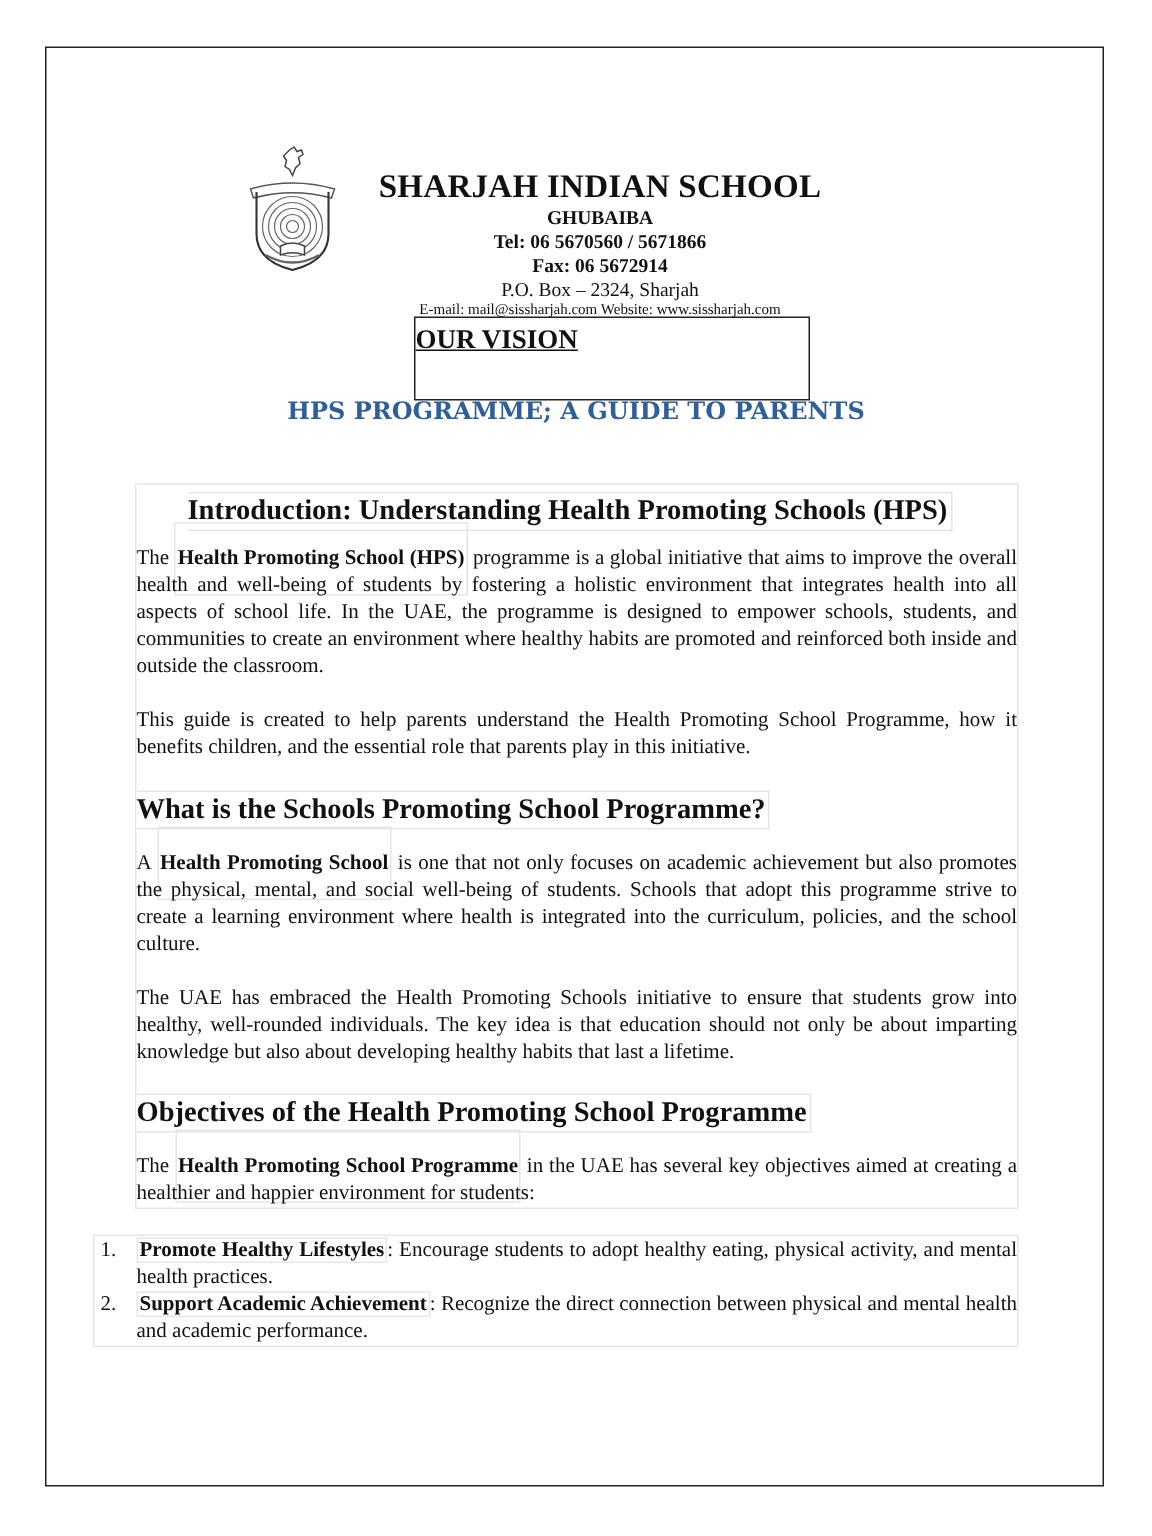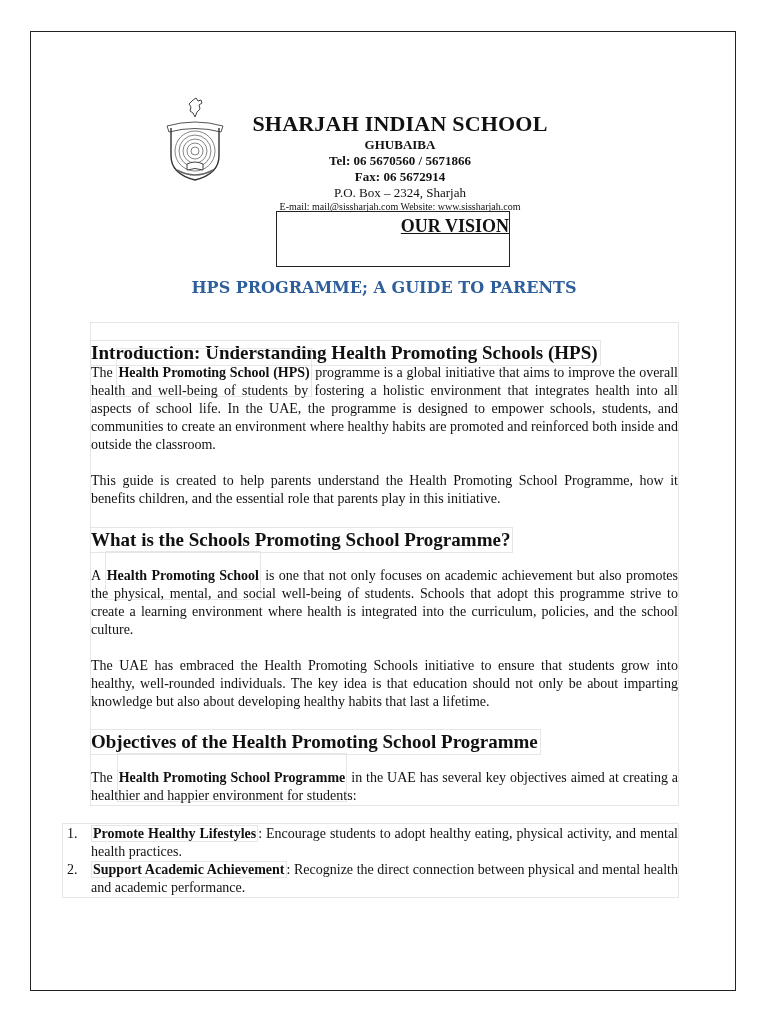--- a/index.html
+++ b/index.html
@@ -6,24 +6,24 @@
     body { width: 768px; height: 1024px; position: relative; overflow: hidden; font-family: "Liberation Serif", serif; color: #111; }
     .page-border { position: absolute; left: 30px; top: 31px; width: 706px; height: 960px; border: 1.5px solid #222; box-sizing: border-box; }
     .letterhead { position: absolute; left: 150px; top: 92px; width: 420px; height: 110px; }
     .logo { position: absolute; left: 13px; top: 4px; width: 64px; height: 86px; }
     .school-info { position: absolute; left: 95px; top: 0; width: 310px; text-align: center; line-height: 1; }
     .school-name { font-size: 22px; font-weight: bold; letter-spacing: 0.2px; margin-top: 21px; }
     .school-sub { font-size: 13px; font-weight: bold; margin-top: 3px; }
     .school-line { font-size: 13px; font-weight: bold; margin-top: 3px; }
     .school-po { font-size: 13px; margin-top: 3px; }
     .school-contact { font-size: 10px; margin-top: 3px; white-space: nowrap; }
-    .vision-box { position: absolute; left: 276px; top: 211px; width: 234px; height: 56px; border: 1.5px solid #222; box-sizing: border-box; text-align: right; }
+    .vision-box { position: absolute; left: 276px; top: 211px; width: 264px; height: 56px; border: 1.5px solid #222; box-sizing: border-box; text-align: left; }
     .vision-title { font-size: 18px; font-weight: bold; text-decoration: underline; margin-top: 5px; line-height: 1; }
     .vision-words { font-size: 14px; margin-top: 6px; display: flex; justify-content: center; gap: 18px; }
-    .doc-title { position: absolute; left: 0; width: 768px; top: 278px; text-align: center; font-family: "DejaVu Serif", serif; font-weight: bold; font-size: 16px; color: #2e5f9a; letter-spacing: 0px; }
+    .doc-title { position: absolute; left: 0; width: 768px; top: 264px; text-align: center; font-family: "DejaVu Serif", serif; font-weight: bold; font-size: 16px; color: #2e5f9a; letter-spacing: 0px; }
     .content-box { position: absolute; left: 90px; top: 322px; width: 589px; height: 484px; border: 1px solid #e6e6e6; box-sizing: border-box; }
     .h2 { position: absolute; left: 0; font-size: 19px; font-weight: bold; line-height: 1; padding: 2px 2px 3px 0; border: 1px solid #e6e6e6; border-left: none; background: #fff; }
     .para { position: absolute; left: 0; width: 587px; font-size: 14px; line-height: 18px; text-align: justify; }
     .para b { font-weight: bold; border: 1px solid #e6e6e6; padding: 16px 1px; }
     .list-box { position: absolute; left: 62px; top: 823px; width: 617px; height: 75px; border: 1px solid #e6e6e6; box-sizing: border-box; }
     .list-item { position: absolute; left: 0; width: 615px; font-size: 14px; line-height: 18px; }
     .list-num { position: absolute; left: 4px; top: 0; }
     .list-text { position: absolute; left: 28px; width: 587px; text-align: justify; }
     .list-text b { font-weight: bold; border: 1px solid #e6e6e6; padding: 0 1px; }
   </style>
@@ -57,21 +57,21 @@
   </div>
 </div>
 
 <div class="vision-box">
   <div class="vision-title">OUR VISION</div>
 </div>
 
 <div class="doc-title">HPS PROGRAMME; A GUIDE TO PARENTS</div>
 
 <div class="content-box">
-  <div class="h2" style="top:17px;">Introduction: Understanding Health Promoting Schools (HPS)</div>
+  <div class="h2" style="top:5px;margin-left:34px;">Introduction: Understanding Health Promoting Schools (HPS)</div>
   <div class="para" style="top:41px;"><span>The </span><b>Health Promoting School (HPS)</b><span> programme is a global initiative that aims to improve the overall health and well-being of students by fostering a holistic environment that integrates health into all aspects of school life. In the UAE, the programme is designed to empower schools, students, and communities to create an environment where healthy habits are promoted and reinforced both inside and outside the classroom.</span></div>
   <div class="para" style="top:149px;">This guide is created to help parents understand the Health Promoting School Programme, how it benefits children, and the essential role that parents play in this initiative.</div>
 
   <div class="h2" style="top:204px;">What is the Schools Promoting School Programme?</div>
   <div class="para" style="top:334px;">The UAE has embraced the Health Promoting Schools initiative to ensure that students grow into healthy, well-rounded individuals. The key idea is that education should not only be about imparting knowledge but also about developing healthy habits that last a lifetime.</div>
   <div class="para" style="top:244px;"><span>A </span><b>Health Promoting School</b><span> is one that not only focuses on academic achievement but also promotes the physical, mental, and social well-being of students. Schools that adopt this programme strive to create a learning environment where health is integrated into the curriculum, policies, and the school culture.</span></div>
 
   <div class="h2" style="top:406px;">Objectives of the Health Promoting School Programme</div>
   <div class="para" style="top:446px;"><span>The </span><b>Health Promoting School Programme</b><span> in the UAE has several key objectives aimed at creating a healthier and happier environment for students:</span></div>
 </div>

